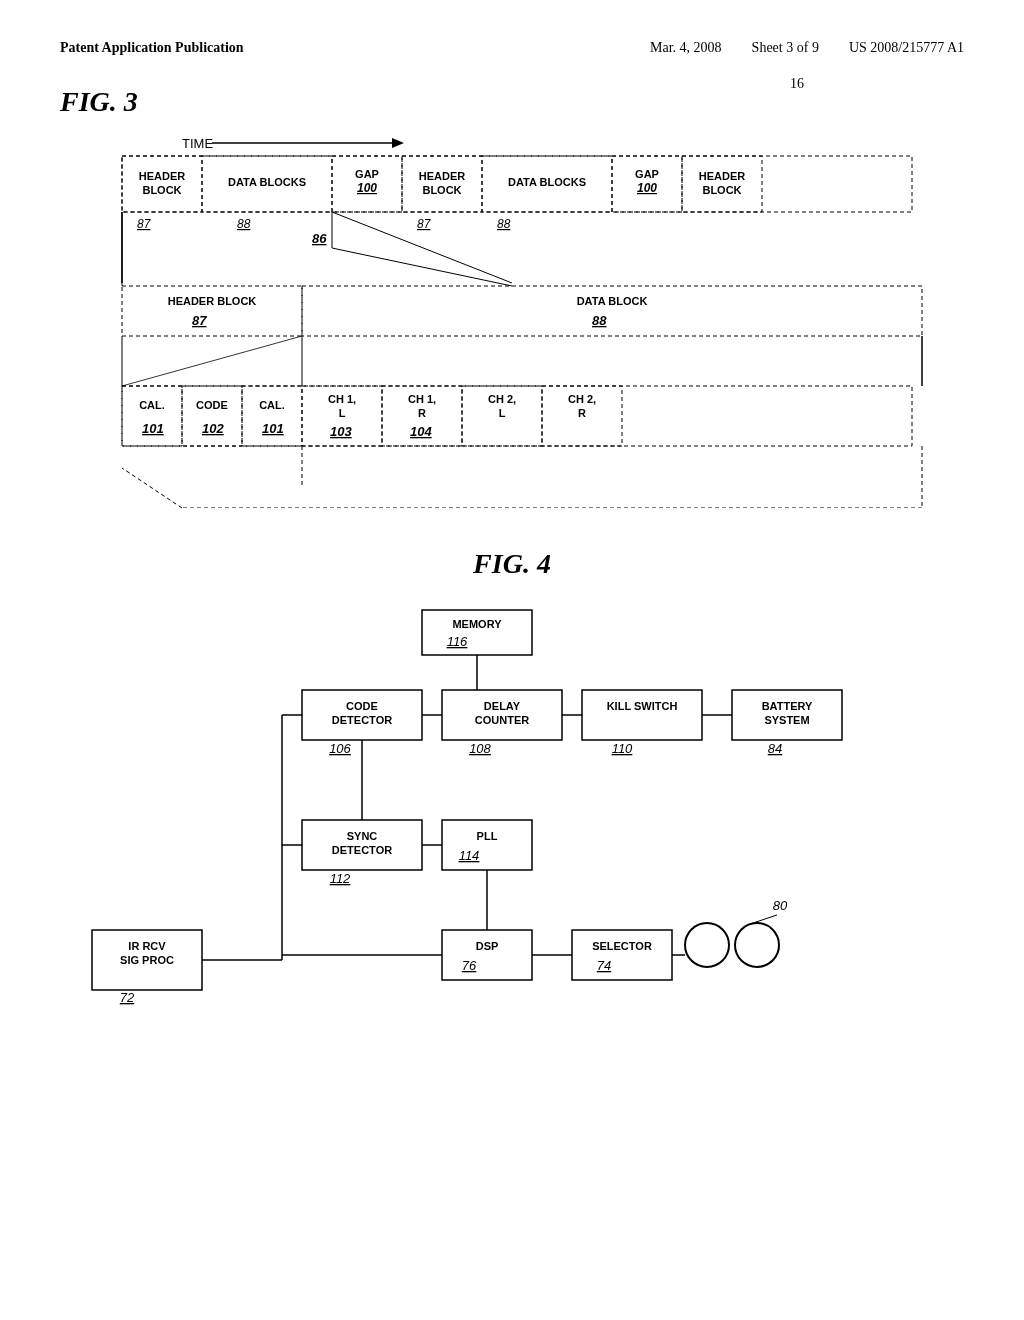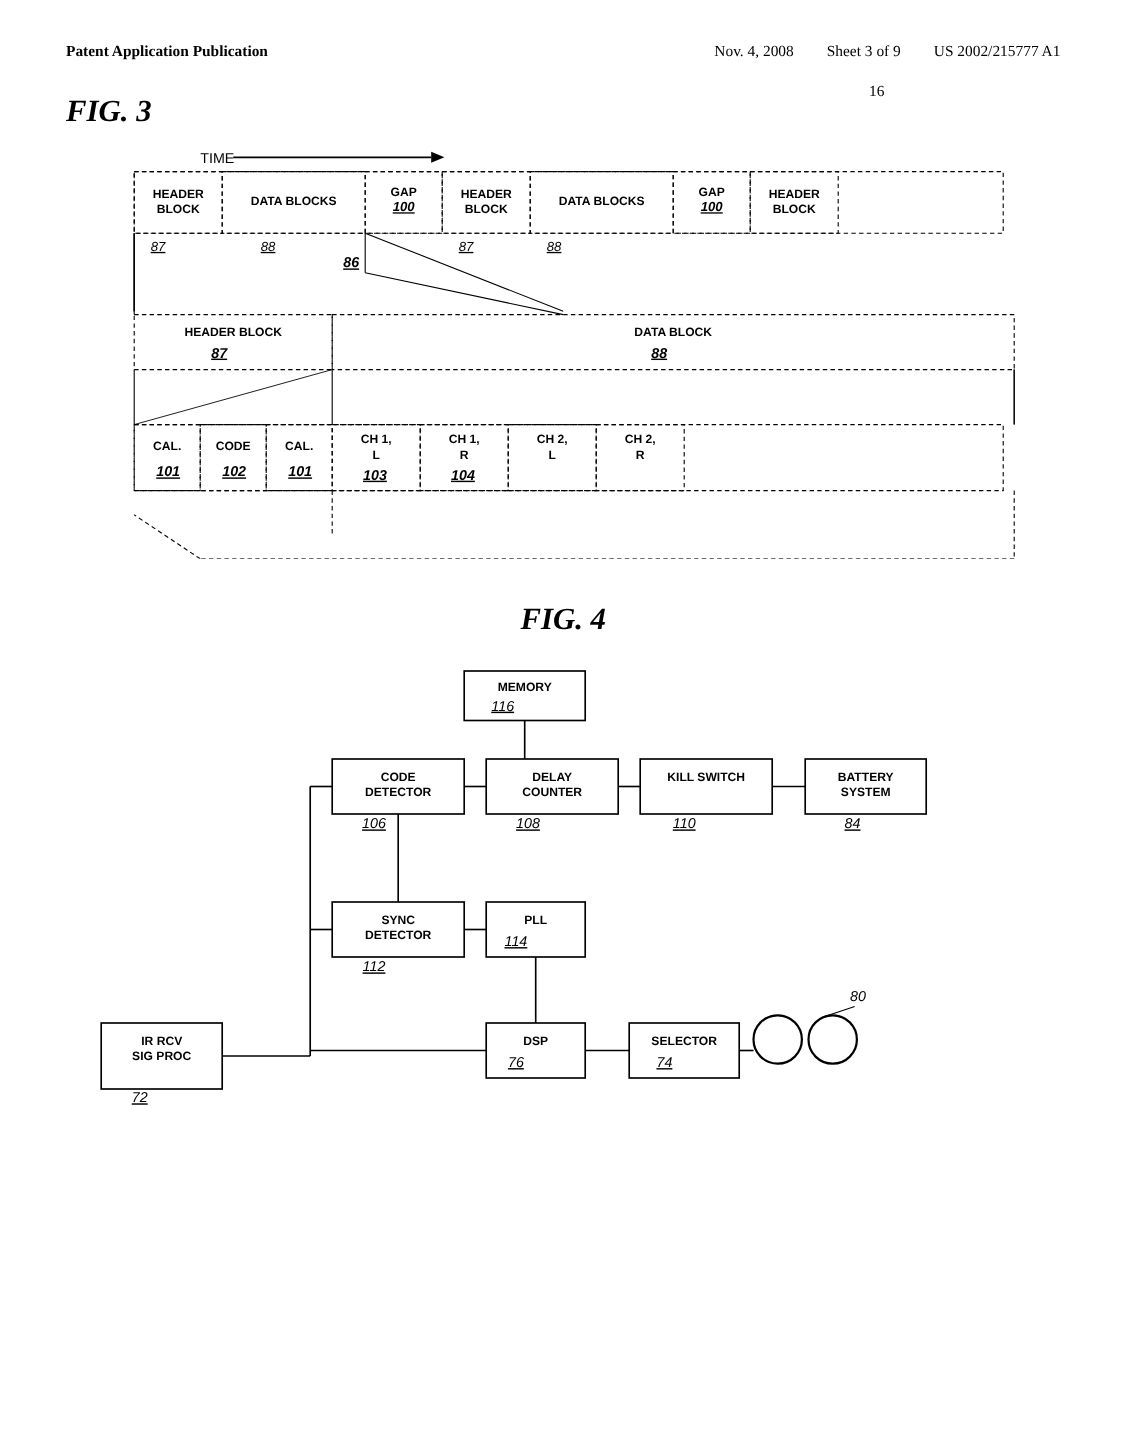--- a/index.html
+++ b/index.html
@@ -67,23 +67,23 @@
       margin-bottom: 20px;
     }
   </style>
 </head>
 <body>
 <div class="page">
 
   <div class="page-header">
     <span class="pub-type">Patent Application Publication</span>
     <div class="right-info">
-      <span>Nov. 4, 2008</span>
+      <span>Mar. 4, 2008</span>
       <span>Sheet 3 of 9</span>
-      <span>US 2002/215777 A1</span>
+      <span>US 2008/215777 A1</span>
     </div>
   </div>
 
   <div class="fig3-section">
     <div class="fig-title">
       <span>FIG.  3</span>
       <span class="ref-num">16</span>
     </div>
 
     <svg viewBox="0 0 860 380" style="width:860px; display:block; margin:0 auto;">

